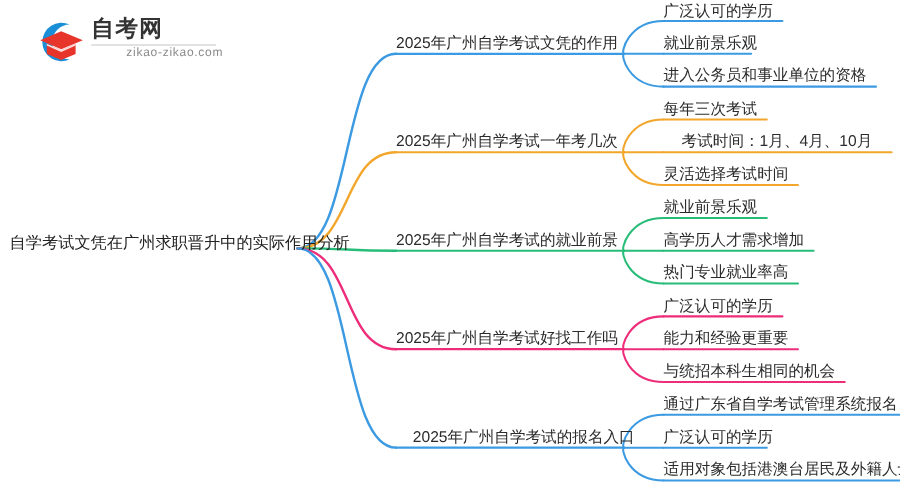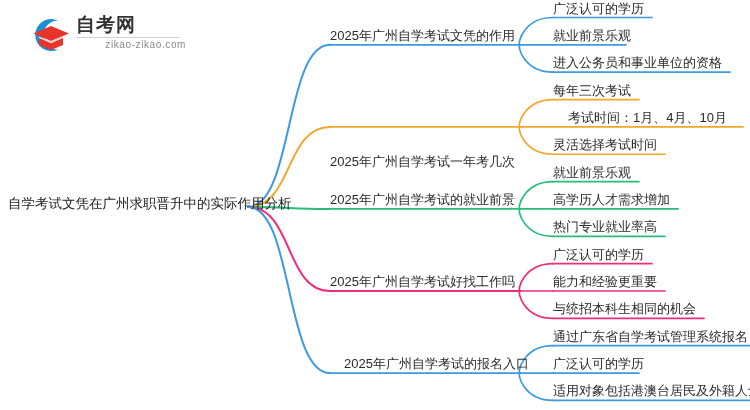--- a/index.html
+++ b/index.html
@@ -167,21 +167,21 @@
   <div class="root-label">自学考试文凭在广州求职晋升中的实际作用分析</div>
 
   <div id="labels">
       <div class="node-label leaf-label" style="left: 553px; top: 0.5px;">广泛认可的学历</div>
       <div class="node-label leaf-label" style="left: 553px; top: 27.85px;">就业前景乐观</div>
       <div class="node-label leaf-label" style="left: 553px; top: 55.2px;">进入公务员和事业单位的资格</div>
       <div class="node-label branch-label" style="left: 330px; top: 27.85px;">2025年广州自学考试文凭的作用</div>
       <div class="node-label leaf-label" style="left: 553px; top: 82.55px;">每年三次考试</div>
       <div class="node-label leaf-label" style="left: 568px; top: 109.9px;">考试时间：1月、4月、10月</div>
       <div class="node-label leaf-label" style="left: 553px; top: 137.25px;">灵活选择考试时间</div>
-      <div class="node-label branch-label" style="left: 330px; top: 109.9px; margin-top: 44px;">2025年广州自学考试一年考几次</div>
+      <div class="node-label branch-label" style="left: 330px; top: 109.9px;">2025年广州自学考试一年考几次</div>
       <div class="node-label leaf-label" style="left: 553px; top: 164.6px;">就业前景乐观</div>
       <div class="node-label leaf-label" style="left: 553px; top: 191.95px;">高学历人才需求增加</div>
       <div class="node-label leaf-label" style="left: 553px; top: 219.3px;">热门专业就业率高</div>
       <div class="node-label branch-label" style="left: 330px; top: 191.95px;">2025年广州自学考试的就业前景</div>
       <div class="node-label leaf-label" style="left: 553px; top: 246.65px;">广泛认可的学历</div>
       <div class="node-label leaf-label" style="left: 553px; top: 274px;">能力和经验更重要</div>
       <div class="node-label leaf-label" style="left: 553px; top: 301.35px;">与统招本科生相同的机会</div>
       <div class="node-label branch-label" style="left: 330px; top: 274px;">2025年广州自学考试好找工作吗</div>
       <div class="node-label leaf-label" style="left: 553px; top: 328.7px;">通过广东省自学考试管理系统报名</div>
       <div class="node-label leaf-label" style="left: 553px; top: 356.05px;">广泛认可的学历</div>

